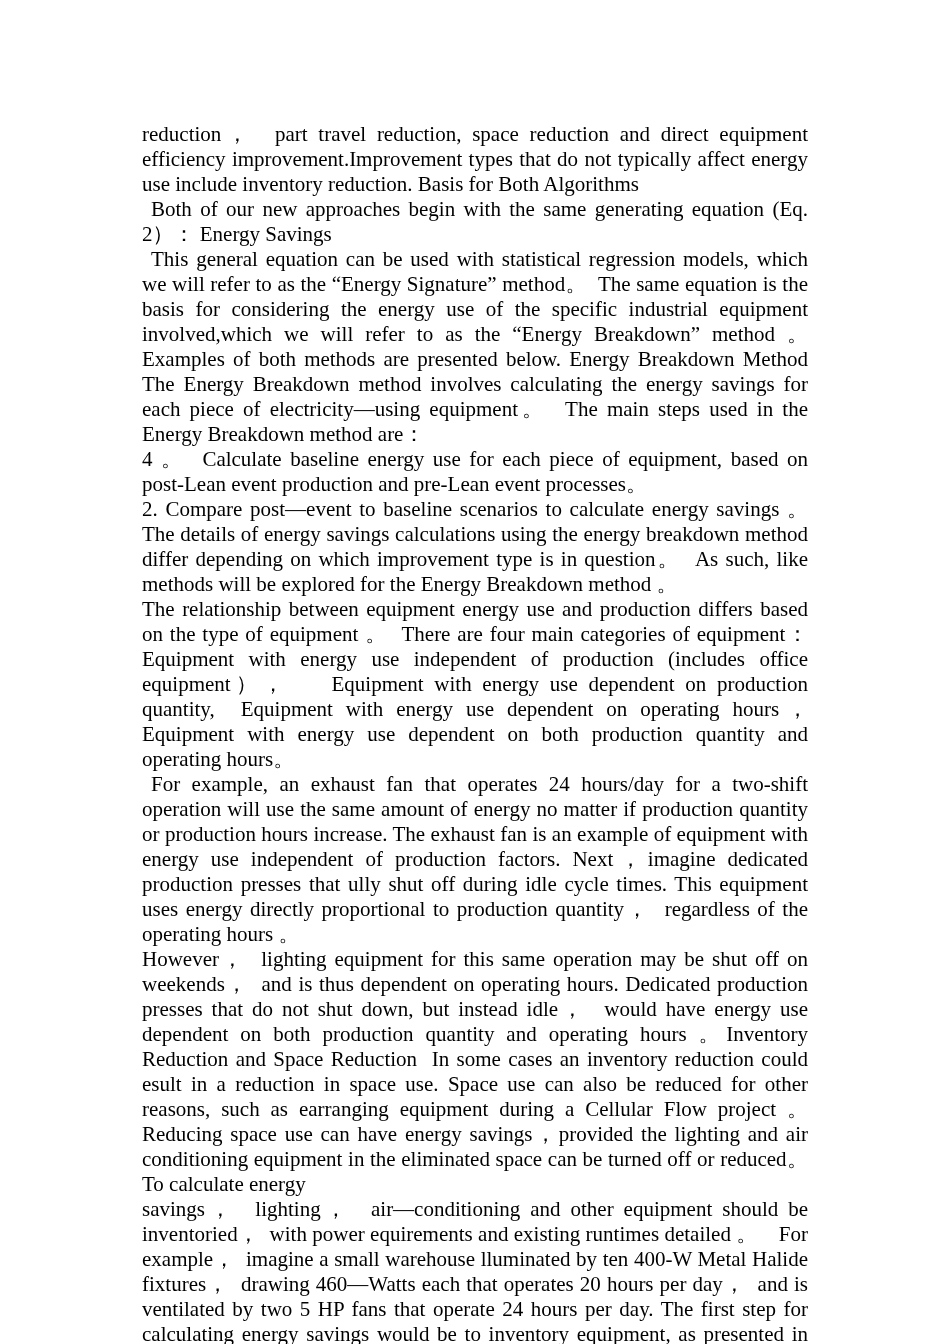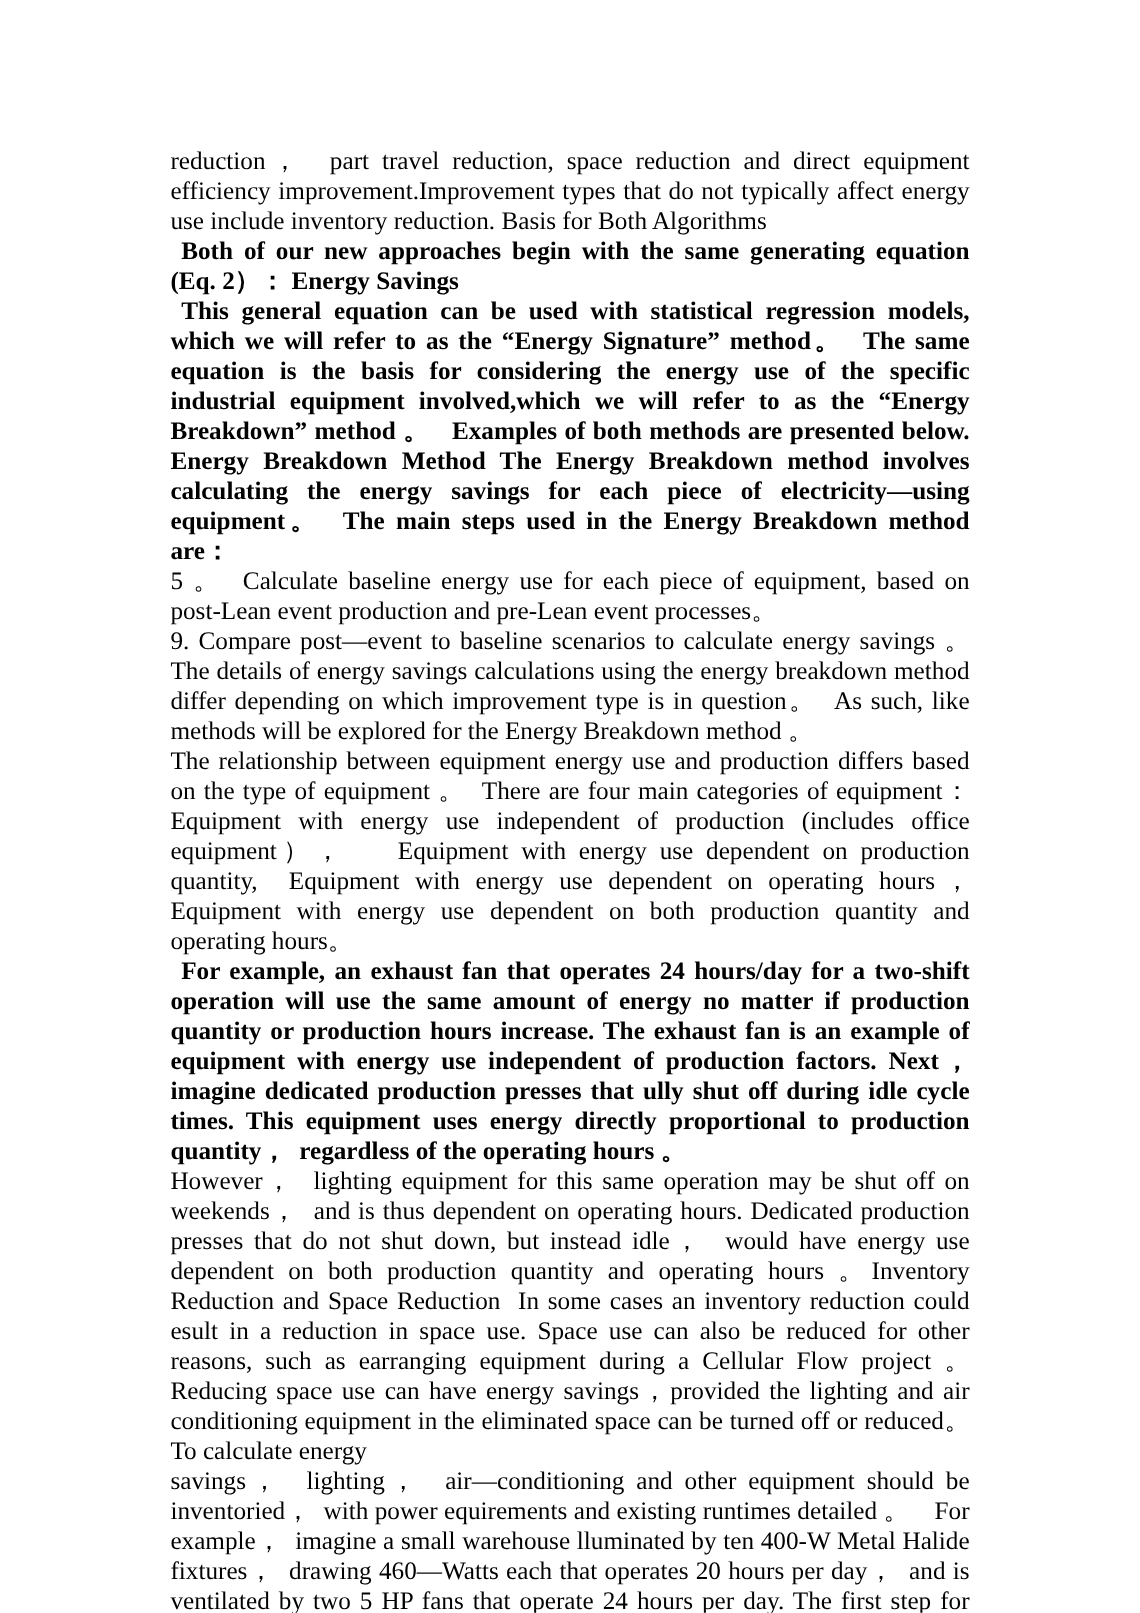--- a/index.html
+++ b/index.html
@@ -34,42 +34,41 @@
   }
   .para {
     margin: 0;
     padding: 0;
     text-align: justify;
     text-align-last: left;
     white-space: pre-wrap;
   }
   .para.indent {
     text-indent: 9px;
-    font-weight: bold;
   }
 </style>
 </head>
 <body>
 
 <div class="page">
   <div class="text-column">
 
     <p class="para">reduction，  part travel reduction, space reduction and direct equipment efficiency improvement.Improvement types that do not typically affect energy use include inventory reduction. Basis for Both Algorithms</p>
 
     <p class="para indent">Both of our new approaches begin with the same generating equation (Eq. 2）： Energy Savings</p>
 
     <p class="para indent">This general equation can be used with statistical regression models, which we will refer to as the “Energy Signature” method。  The same equation is the basis for considering the energy use of the specific industrial equipment involved,which we will refer to as the “Energy Breakdown” method 。   Examples of both methods are presented below. Energy Breakdown Method The Energy Breakdown method involves calculating the energy savings for each piece of electricity—using equipment。  The main steps used in the Energy Breakdown method are：</p>
 
 
 
 
-    <p class="para">5 。  Calculate baseline energy use for each piece of equipment, based on post-Lean event production and pre-Lean event processes。</p>
+    <p class="para">4 。  Calculate baseline energy use for each piece of equipment, based on post-Lean event production and pre-Lean event processes。</p>
 
 
-    <p class="para">9. Compare post—event to baseline scenarios to calculate energy savings 。  The details of energy savings calculations using the energy breakdown method differ depending on which improvement type is in question。  As such, like methods will be explored for the Energy Breakdown method 。</p>
+    <p class="para">2. Compare post—event to baseline scenarios to calculate energy savings 。  The details of energy savings calculations using the energy breakdown method differ depending on which improvement type is in question。  As such, like methods will be explored for the Energy Breakdown method 。</p>
 
     <p class="para">The relationship between equipment energy use and production differs based on the type of equipment 。  There are four main categories of equipment：    Equipment with energy use independent of production (includes office equipment），    Equipment with energy use dependent on production quantity,  Equipment with energy use dependent on operating hours，Equipment with energy use dependent on both production quantity and operating hours。</p>
 
     <p class="para indent">For example, an exhaust fan that operates 24 hours/day for a two-shift operation will use the same amount of energy no matter if production quantity or production hours increase. The exhaust fan is an example of equipment with energy use independent of production factors. Next，imagine dedicated production presses that ully shut off during idle cycle times. This equipment uses energy directly proportional to production quantity，  regardless of the operating hours 。</p>
 
     <p class="para">However，  lighting equipment for this same operation may be shut off on weekends，  and is thus dependent on operating hours. Dedicated production presses that do not shut down, but instead idle，  would have energy use dependent on both production quantity and operating hours 。Inventory Reduction and Space Reduction  In some cases an inventory reduction could esult in a reduction in space use. Space use can also be reduced for other reasons, such as earranging equipment during a Cellular Flow project 。  Reducing space use can have energy savings，provided the lighting and air conditioning equipment in the eliminated space can be turned off or reduced。 To calculate energy</p>
 
     <p class="para">savings，  lighting，  air—conditioning and other equipment should be inventoried，  with power equirements and existing runtimes detailed 。    For example，  imagine a small warehouse lluminated by ten 400-W Metal Halide fixtures，  drawing 460—Watts each that operates 20 hours per day，  and is ventilated by two 5 HP fans that operate 24 hours per day. The first step for calculating energy savings would be to inventory equipment, as presented in Table 1。</p>
 
   </div>

